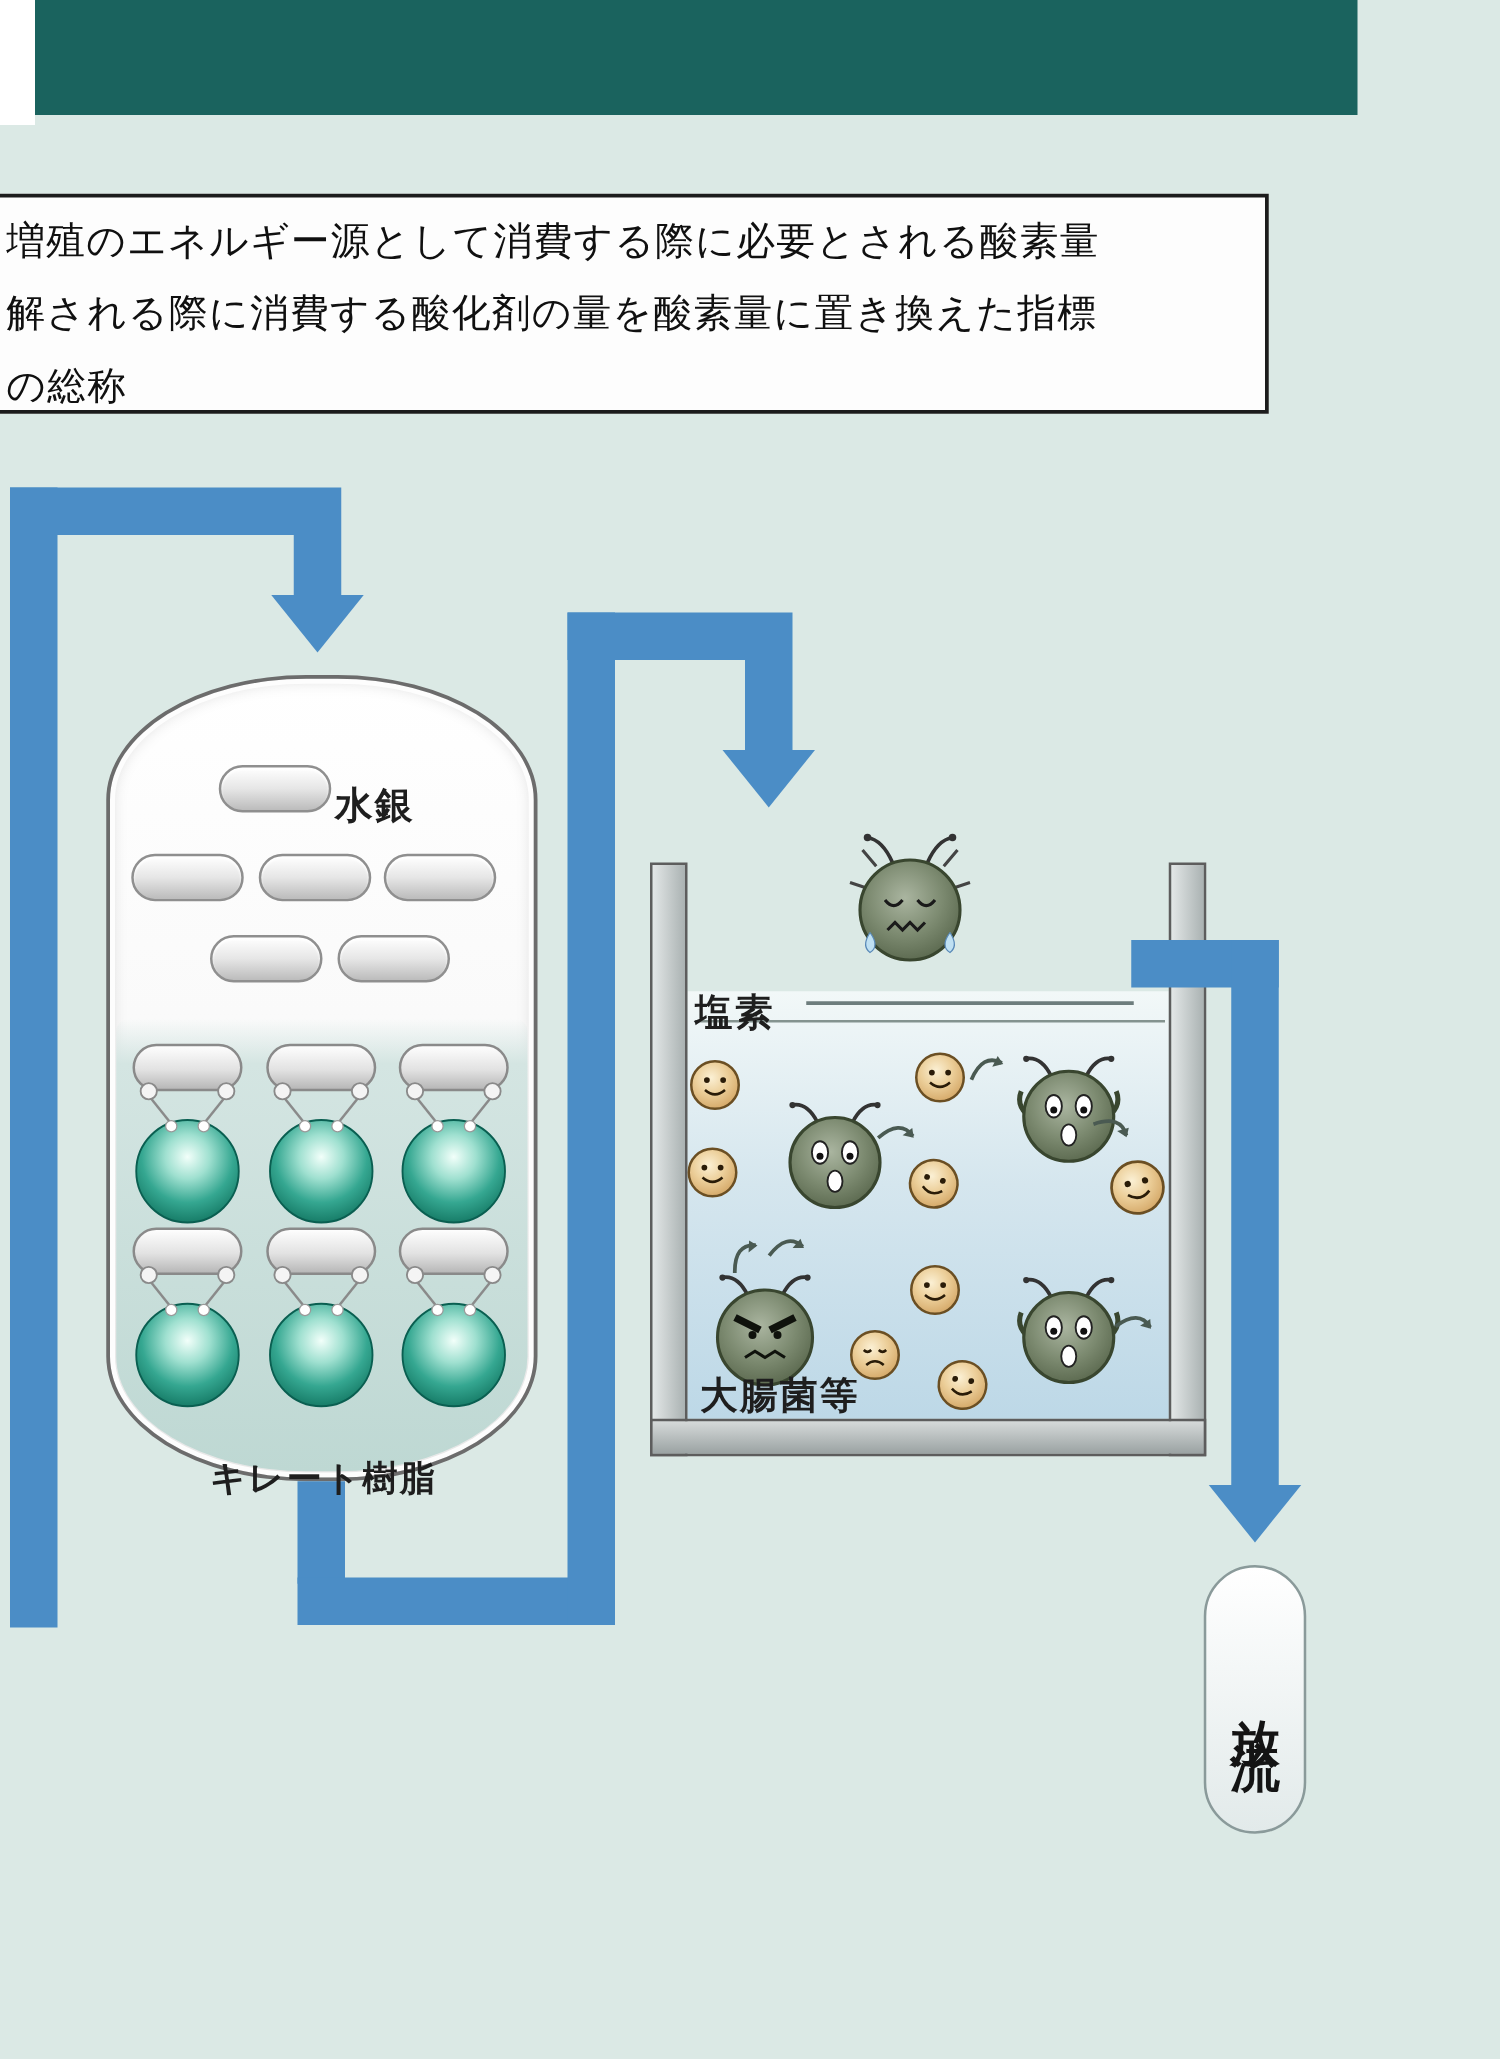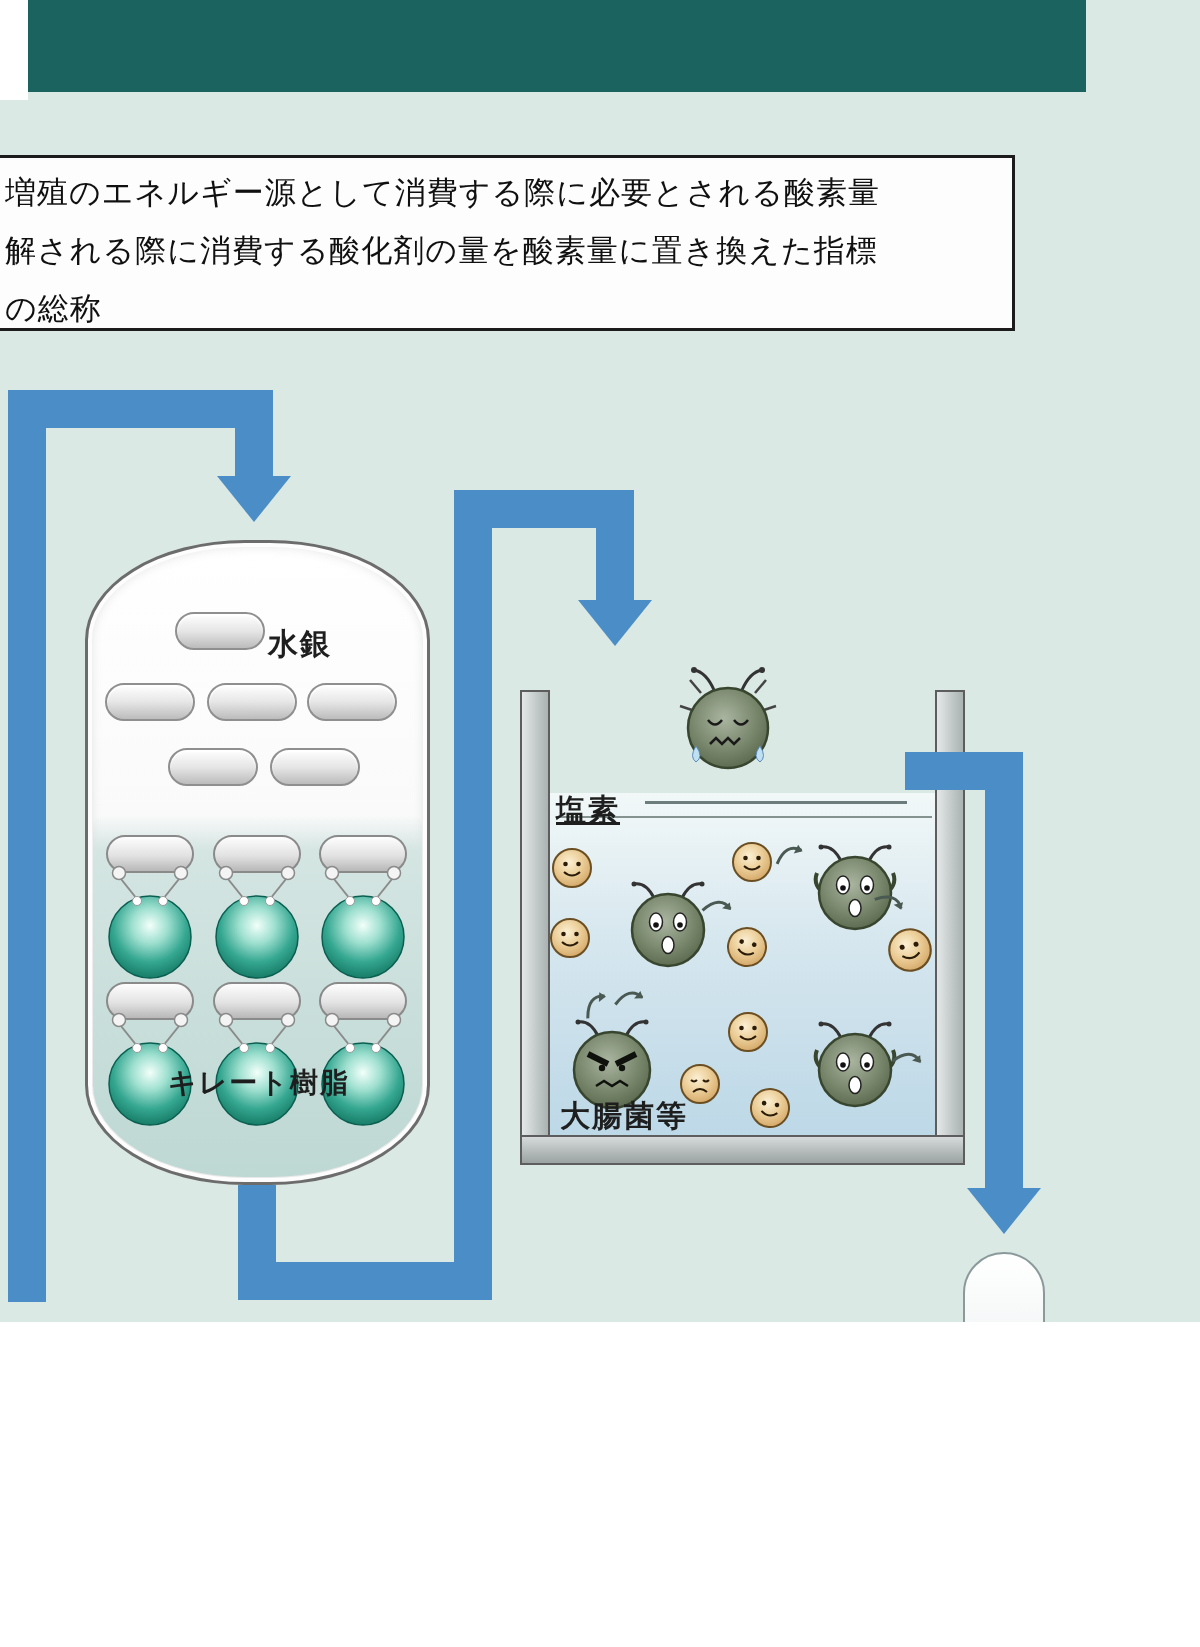--- a/index.html
+++ b/index.html
@@ -1,17 +1,17 @@
 <!DOCTYPE html>
 <html><head>
 <meta charset="utf-8">
 <style>
   html,body { margin:0; padding:0; }
   body { width:1200px; height:1647px; font-family:"Liberation Sans", sans-serif; }
-  #canvas { position:relative; width:1200px; height:1322px; background:#dbe9e5; overflow:hidden; }
+  #canvas { position:relative; width:1200px; height:1647px; background:#dbe9e5; overflow:hidden; }
 
   
   .white-corner { position:absolute; left:0; top:0; width:28px; height:100px; background:#ffffff; }
   .top-bar { position:absolute; left:28px; top:0; width:1058px; height:92px; background:#1a635e; }
 
   
   .textbox { position:absolute; left:-20px; top:155px; width:1035px; height:176px;
              background:#fdfdfd; border:3px solid #1c1c1c; box-sizing:border-box; }
   .textbox p { margin:0; padding-left:22px; font-size:31px; line-height:58px; color:#101010;
                letter-spacing:1px; font-weight:500; white-space:nowrap; }
@@ -183,31 +183,31 @@
     <rect x="3" y="3" width="86" height="36" rx="18" fill="url(#pillG)" stroke="#8a8a8a" stroke-width="2"></rect>
     <circle cx="15" cy="40" r="6.5" fill="#f4f4f4" stroke="#8a8a8a" stroke-width="1.5"></circle>
     <circle cx="77" cy="40" r="6.5" fill="#f4f4f4" stroke="#8a8a8a" stroke-width="1.5"></circle>
     <line x1="17" y1="46" x2="33" y2="66" stroke="#8a8a8a" stroke-width="2"></line>
     <line x1="75" y1="46" x2="59" y2="66" stroke="#8a8a8a" stroke-width="2"></line>
     <circle cx="46" cy="104" r="41" fill="url(#sphereG)" stroke="#0a5f51" stroke-width="1.5"></circle>
     <circle cx="33" cy="68" r="4.5" fill="#ffffff" stroke="#9a9a9a"></circle>
     <circle cx="59" cy="68" r="4.5" fill="#ffffff" stroke="#9a9a9a"></circle>
   </svg>
 
-  <div class="vessel-label" style="left:168px; top:1064px; font-size:28px;">キレート樹脂</div>
+  <div class="vessel-label" style="left:168px; top:1164px; font-size:28px;">キレート樹脂</div>
 
   <div class="water"></div>
   <div class="tank-wall" style="left:520px; top:690px; width:30px; height:475px;"></div>
   <div class="tank-wall" style="left:935px; top:690px; width:30px; height:475px;"></div>
   <div class="tank-bottom" style="left:520px; top:1135px; width:445px; height:30px;"></div>
 
   <div class="surface-line" style="left:645px; top:801px; width:262px; height:3px;"></div>
   <div class="surface-line" style="left:556px; top:816px; width:376px; height:2px; background:#84938f;"></div>
 
-  <div class="tank-label" style="left:556px; top:790px;text-decoration:underline;">塩素</div>
+  <div class="tank-label" style="left:556px; top:790px;">塩素</div>
   <div class="tank-label" style="left:560px; top:1096px;">大腸菌等</div>
 
   <svg class="char" style="left:660px; top:652px; width:136px; height:125px;" viewBox="0 0 136 125">
     <path class="ant" d="M54 38 Q46 20 34 18"></path>
       <circle cx="34" cy="18" r="3" fill="#333"></circle>
     <path class="ant" d="M82 38 Q90 20 102 18"></path>
       <circle cx="102" cy="18" r="3" fill="#333"></circle>
     <path d="M30 28 L41 41 M106 28 L95 41 M20 54 L35 59 M116 54 L101 59" stroke="#444" stroke-width="2.5" fill="none"></path>
     <circle cx="68" cy="76" r="40" fill="url(#germG)" stroke="#39462f" stroke-width="2.5"></circle>
     <path d="M48 68 q7 9 14 0 M74 68 q7 9 14 0" stroke="#1a1a1a" stroke-width="2.5" fill="none"></path>

